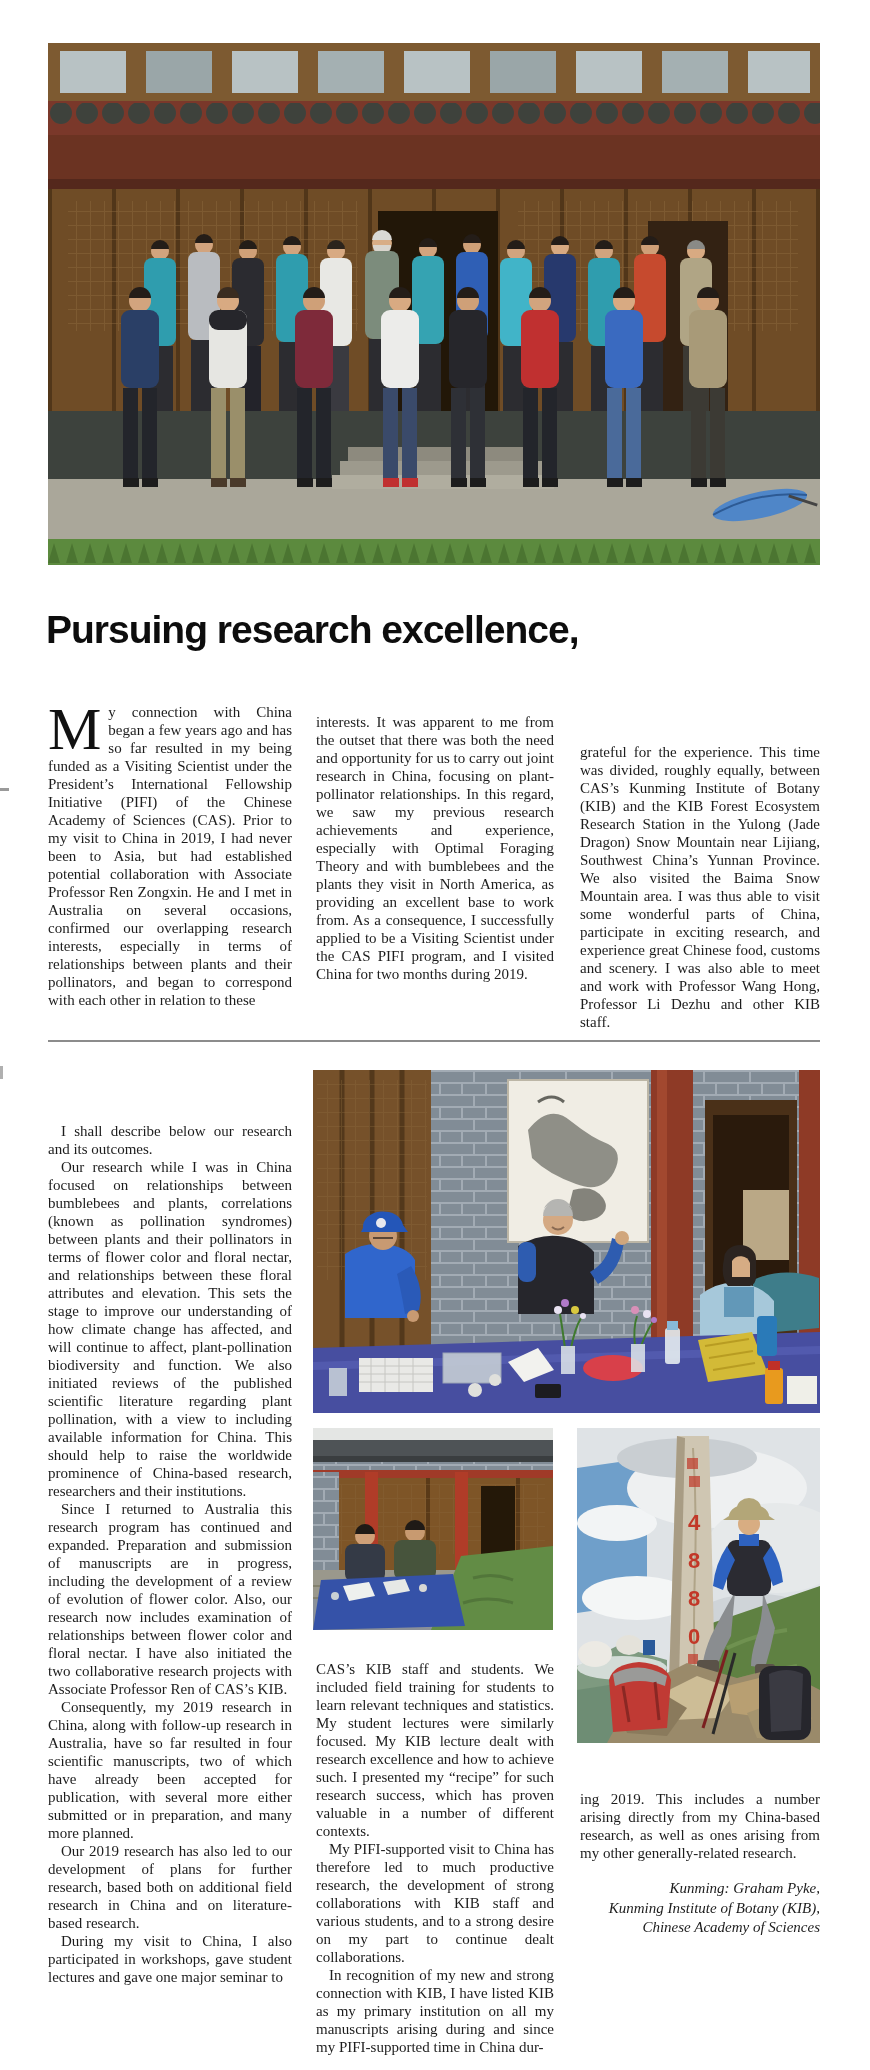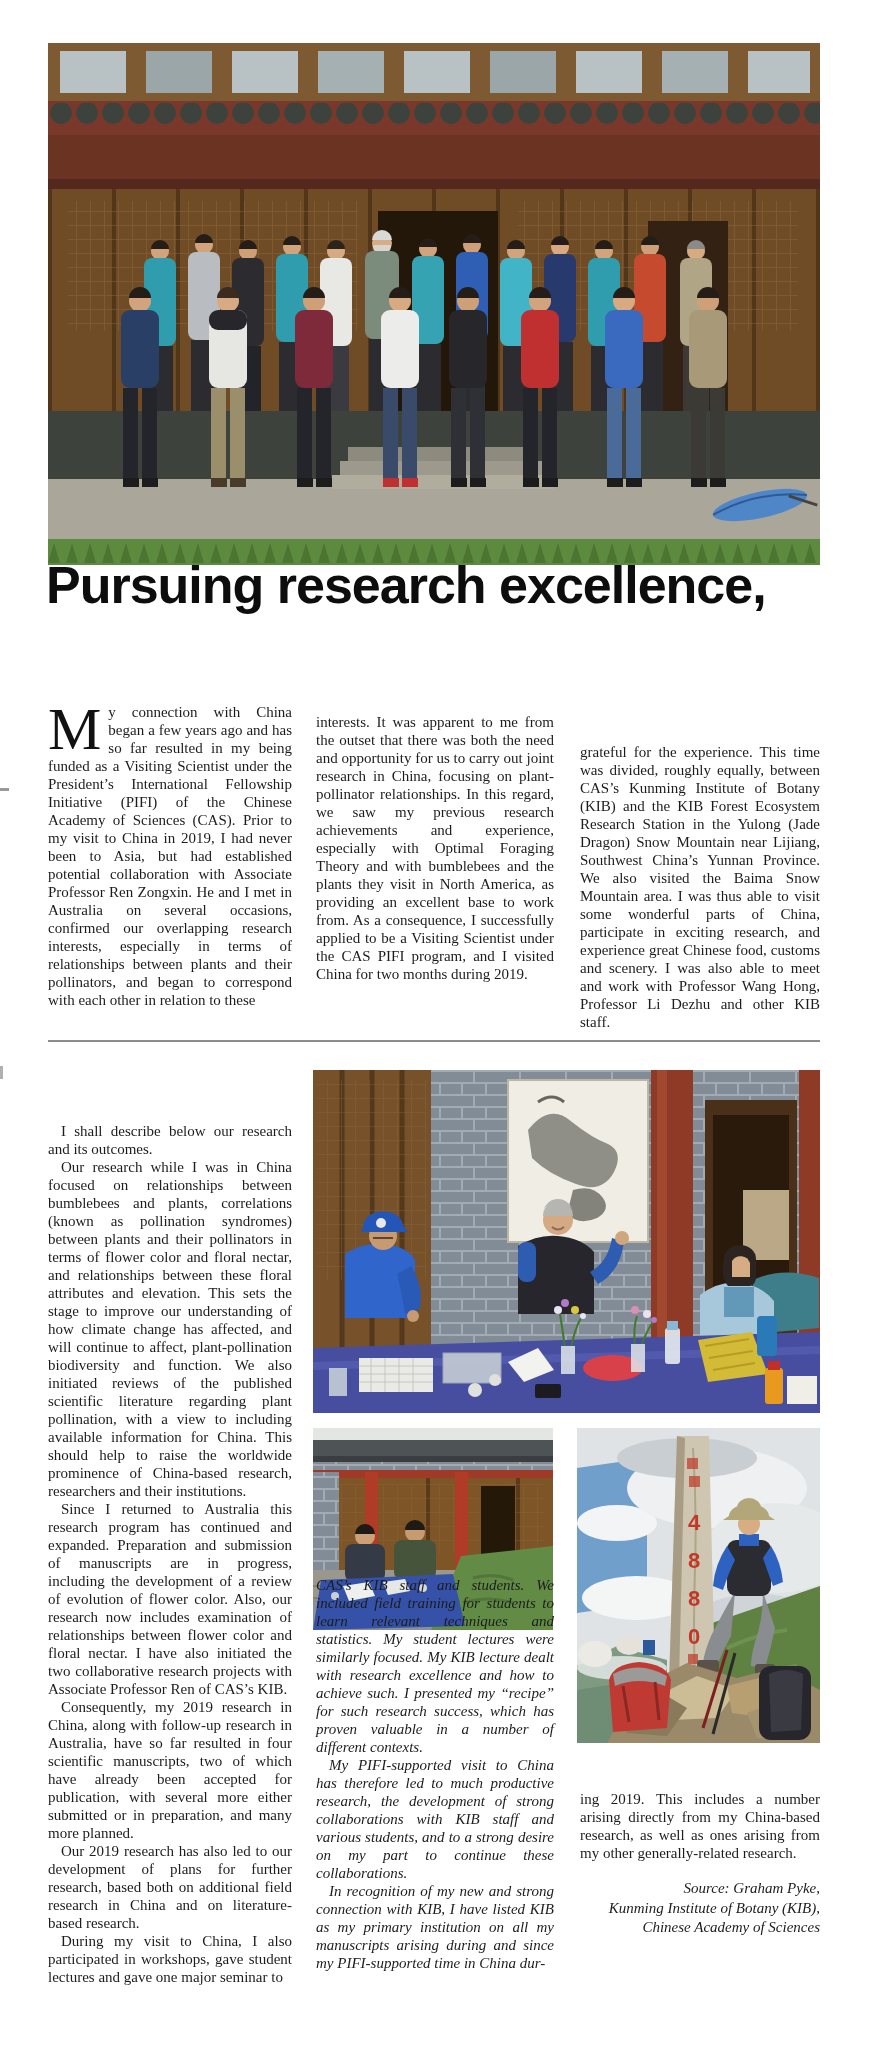--- a/index.html
+++ b/index.html
@@ -1,21 +1,21 @@
 <!DOCTYPE html>
 <html lang="en"><head>
 <meta charset="utf-8">
 <style>
   html,body{margin:0;padding:0;background:#ffffff;}
   .page{position:relative;width:870px;height:2070px;background:#fff;overflow:hidden;
         font-family:"Liberation Serif", serif;}
   .ph{position:absolute;display:block;}
-  .headline{position:absolute;left:46px;top:562px;margin:0;width:760px;
+  .headline{position:absolute;left:46px;top:606px;margin:0;width:760px;
             font-family:"Liberation Sans", sans-serif;font-weight:bold;
-            font-size:52px;line-height:47px;letter-spacing:-1px;color:#0d0d0d;}
+            font-size:39px;line-height:47px;letter-spacing:-1px;color:#0d0d0d;}
   .col{position:absolute;font-size:15px;line-height:18px;color:#1c1c1c;
        text-align:justify;hyphens:auto;}
   .col p{margin:0;}
   .col p.ind{text-indent:13px;}
   .dropcap{float:left;font-size:60px;line-height:48px;height:52px;
            padding:2px 7px 0 0;color:#111;}
   .rule{position:absolute;left:48px;top:1040px;width:772px;height:2px;background:#8c8c8c;}
   .source{margin-top:17px;text-align:right;font-style:italic;line-height:19.5px;color:#1c1c1c;}
   .source div{white-space:nowrap;}
   .edge-mark{position:absolute;background:#9a9a9a;}
@@ -463,27 +463,27 @@
   </svg>
 
   <div class="col" style="left:48px;top:1122px;width:244px;">
     <p class="ind">I shall describe below our research and its outcomes.</p>
     <p class="ind">Our research while I was in China focused on relationships between bumblebees and plants, correlations (known as pollination syndromes) between plants and their pollinators in terms of flower color and floral nectar, and relationships between these floral attributes and elevation. This sets the stage to improve our understanding of how climate change has affected, and will continue to affect, plant-pollination biodiversity and function. We also initiated reviews of the published scientific literature regarding plant pollination, with a view to including available information for China. This should help to raise the worldwide prominence of China-based research, researchers and their institutions.</p>
     <p class="ind">Since I returned to Australia this research program has continued and expanded. Preparation and submission of manuscripts are in progress, including the development of a review of evolution of flower color. Also, our research now includes examination of relationships between flower color and floral nectar. I have also initiated the two collaborative research projects with Associate Professor Ren of CAS’s KIB.</p>
     <p class="ind">Consequently, my 2019 research in China, along with follow-up research in Australia, have so far resulted in four scientific manuscripts, two of which have already been accepted for publication, with several more either submitted or in preparation, and many more planned.</p>
     <p class="ind">Our 2019 research has also led to our development of plans for further research, based both on additional field research in China and on literature-based research.</p>
     <p class="ind">During my visit to China, I also participated in workshops, gave student lectures and gave one major seminar to</p>
   </div>
-  <div class="col" style="left:316px;top:1576px;width:238px;font-style:italic;">
+  <div class="col" style="left:316px;top:1660px;width:238px;">
     <p>CAS’s KIB staff and students. We included field training for students to learn relevant techniques and statistics. My student lectures were similarly focused. My KIB lecture dealt with research excellence and how to achieve such. I presented my “recipe” for such research success, which has proven valuable in a number of different contexts.</p>
-    <p class="ind">My PIFI-supported visit to China has therefore led to much productive research, the development of strong collaborations with KIB staff and various students, and to a strong desire on my part to continue these collaborations.</p>
+    <p class="ind">My PIFI-supported visit to China has therefore led to much productive research, the development of strong collaborations with KIB staff and various students, and to a strong desire on my part to continue dealt collaborations.</p>
     <p class="ind">In recognition of my new and strong connection with KIB, I have listed KIB as my primary institution on all my manuscripts arising during and since my PIFI-supported time in China dur-</p>
   </div>
   <div class="col" style="left:580px;top:1779px;width:240px;margin-top:11px;">
     <p>ing 2019. This includes a number arising directly from my China-based research, as well as ones arising from my other generally-related research.</p>
     <div class="source">
-      <div>Source: Graham Pyke,</div>
+      <div>Kunming: Graham Pyke,</div>
       <div>Kunming Institute of Botany (KIB),</div>
       <div>Chinese Academy of Sciences</div>
     </div>
   </div>
 
 </div>
 
 </body></html>

